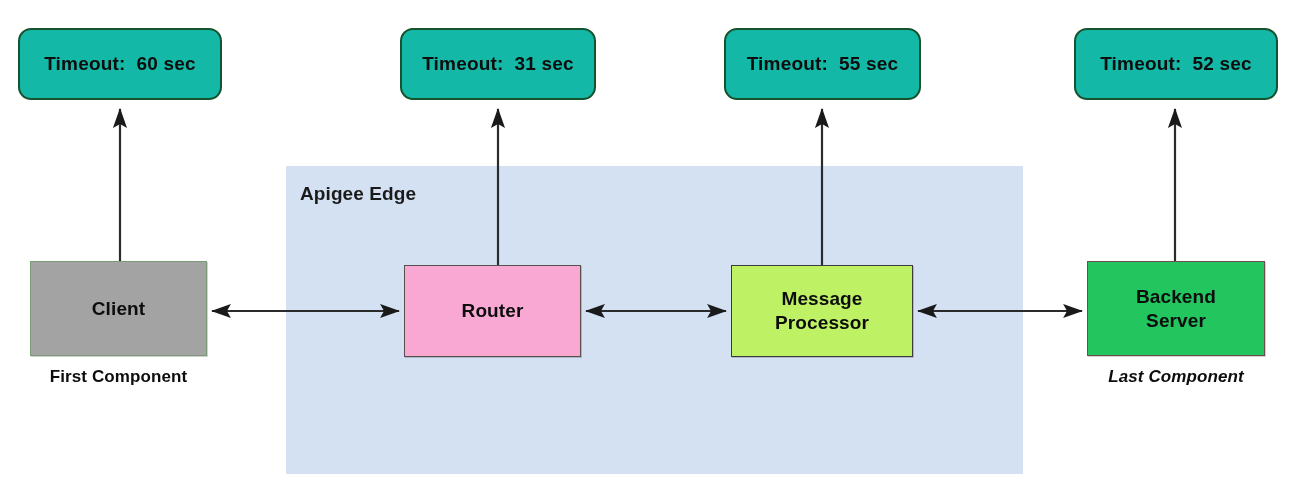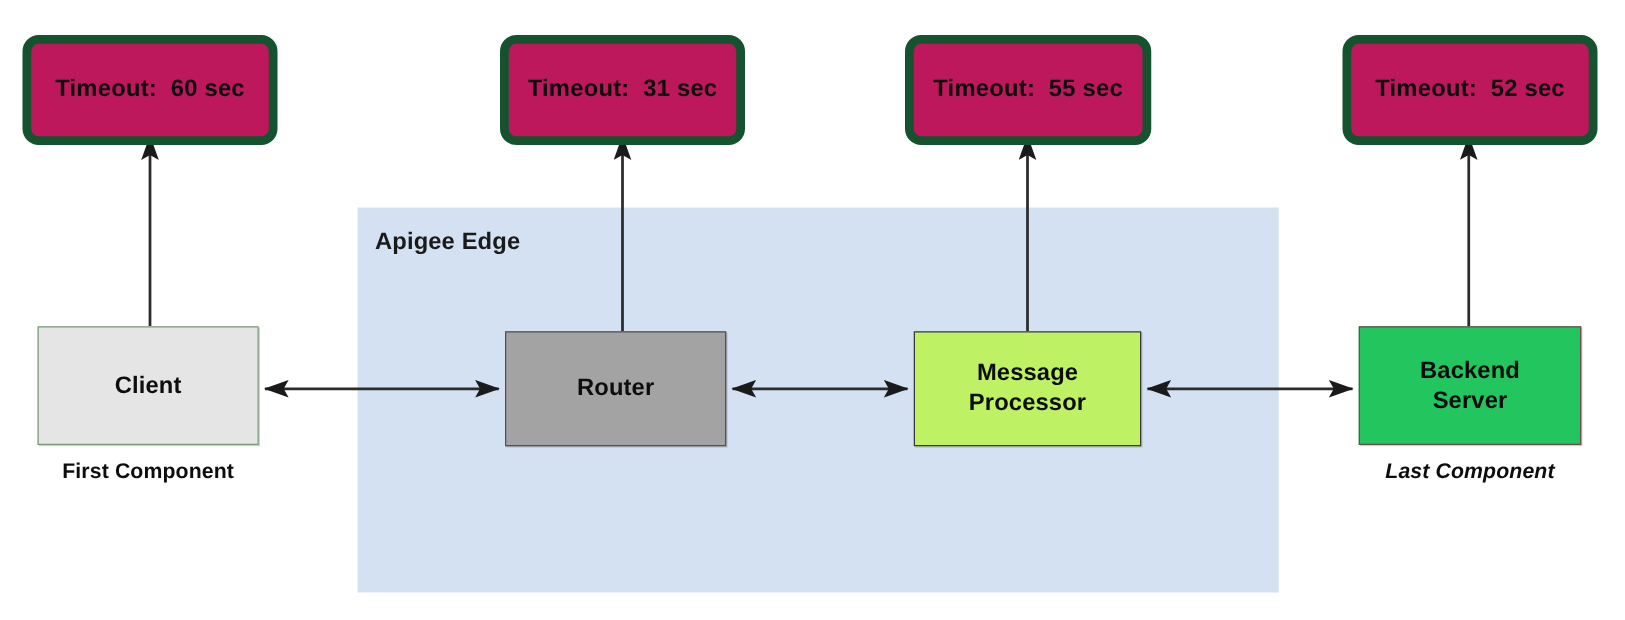--- a/index.html
+++ b/index.html
@@ -35,24 +35,24 @@
     font-size: 19px;
     font-weight: bold;
     color: #1a1a1a;
     letter-spacing: .1px;
     white-space: nowrap;
   }
 
   
   .timeout-box {
     position: absolute;
-    height: 88px;
-    border: 7px solid #14532d;
+    height: 72px;
+    border: 2px solid #14532d;
     border-radius: 13px;
-    background: #be185d;
+    background: #14b8a6;
     display: flex;
     align-items: center;
     justify-content: center;
     box-sizing: border-box;
   }
   .timeout-text {
     font-size: 19px;
     font-weight: bold;
     color: #0d0d0d;
     white-space: pre;
@@ -76,25 +76,25 @@
   }
   .node-label {
     font-size: 19px;
     font-weight: bold;
     color: #0d0d0d;
     line-height: 1.25;
     letter-spacing: .1px;
   }
   #node-client {
     left: 30px; top: 261px; width: 177px; height: 95px;
-    background: #e5e5e5; border-color: #7b9a78;
+    background: #a3a3a3; border-color: #7b9a78;
   }
   #node-router {
     left: 404px; top: 265px; width: 177px; height: 92px;
-    background: #a3a3a3; border-color: #56504a;
+    background: #f9a8d4; border-color: #56504a;
   }
   #node-mp {
     left: 731px; top: 265px; width: 182px; height: 92px;
     background: #bef264; border-color: #3b3b3b;
   }
   #node-backend {
     left: 1087px; top: 261px; width: 178px; height: 95px;
     background: #22c55e; border-color: #6d4d4d;
   }
 

